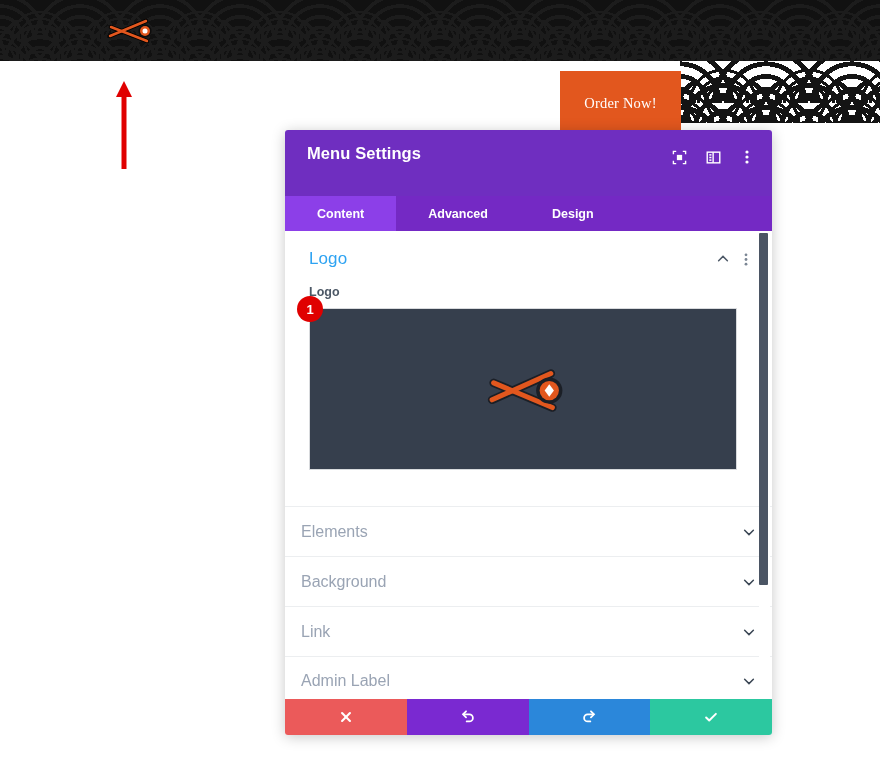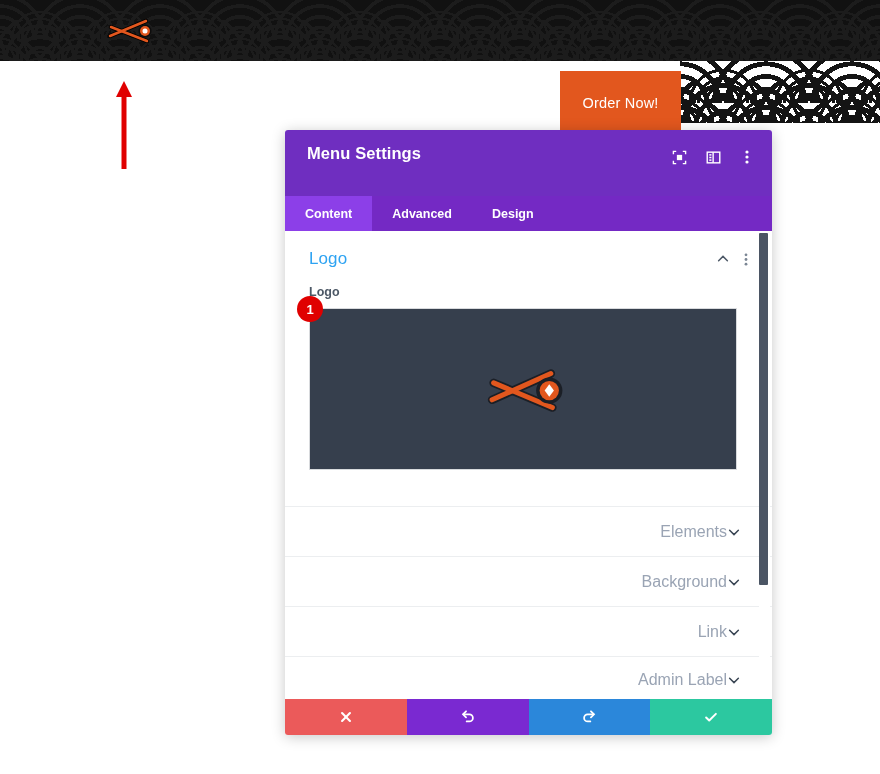--- a/index.html
+++ b/index.html
@@ -127,21 +127,21 @@
   }
 
   .order-btn {
     position: absolute;
     left: 560px;
     top: 71px;
     width: 121px;
     height: 64px;
     background: #e2571e;
     color: #ffffff;
-    font-family: Liberation Sans, sans-serif;
+    font-family: Liberation Serif, serif;
     font-size: 14.5px;
     display: flex;
     align-items: center;
     justify-content: center;
     letter-spacing: .2px;
     z-index: 5;
     cursor: pointer;
   }
 
   
@@ -212,21 +212,21 @@
   .tabbar {
     background: #7429c4;
     height: 35px;
     display: flex;
     flex: 0 0 auto;
   }
   .tab {
     height: 35px;
     display: flex;
     align-items: center;
-    padding: 0 20px;
+    padding: 0 32px;
     color: #ffffff;
     font-size: 12.5px;
     font-weight: bold;
     cursor: pointer;
     box-sizing: border-box;
   }
   .tab.active { background: #8c3fe8; }
 
   .modal-body {
     flex: 1 1 auto;
@@ -297,26 +297,26 @@
     justify-content: center;
     z-index: 3;
   }
 
   .accordion { margin-top: 36px; }
   .acc-row {
     height: 50px;
     border-top: 1px solid #eceef0;
     display: flex;
     align-items: center;
-    justify-content: flex-end;
-    padding: 0 31px;
+    justify-content: space-between;
+    padding: 0 16px;
     box-sizing: border-box;
     cursor: pointer;
   }
-  .acc-row:last-child { border-bottom: 3px solid #fca5a5; }
+  .acc-row:last-child { border-bottom: 1px solid #fca5a5; }
   .acc-label {
     color: #9aa4b4;
     font-size: 16px;
   }
   .acc-chev { color: #3a4654; display: flex; align-items: center; }
 
   .scrollbar-track {
     position: absolute;
     right: 2px;
     top: 0;

